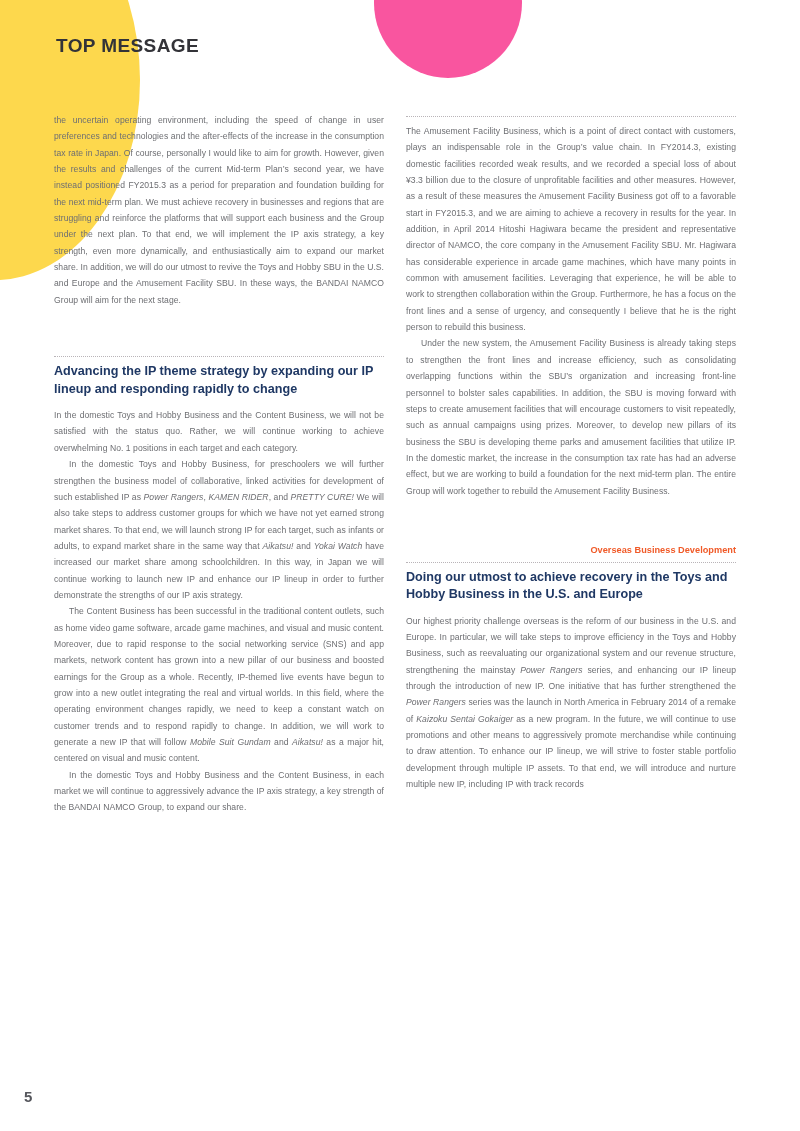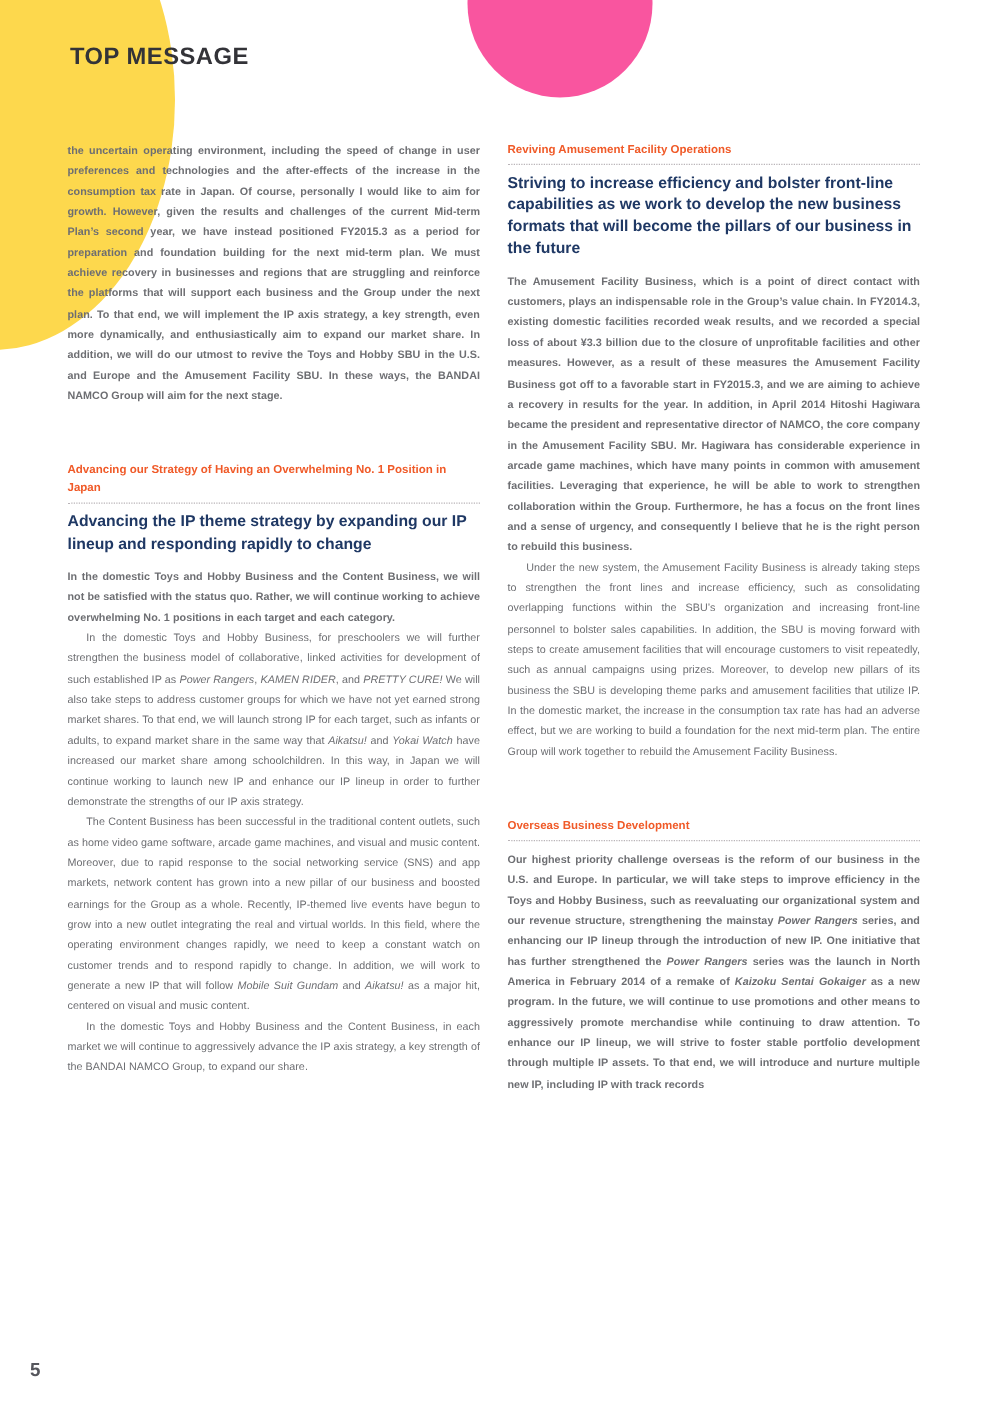--- a/index.html
+++ b/index.html
@@ -71,21 +71,21 @@
   
   p.body {
     margin: 0 0 0 0;
     font-size: 8.6px;
     line-height: 16.35px;
     color: #6d6e72;
     text-align: justify;
     letter-spacing: 0.04px;
   }
   p.body + p.body { text-indent: 15px; }
-  p.body.noindent { text-indent: 0; font-weight: bold; }
+  p.body.noindent { text-indent: 0; }
   .sec { margin-top: 0; }
   .kicker {
     font-size: 9.2px;
     font-weight: bold;
     color: #F05A28;
     line-height: 14.8px;
     letter-spacing: 0.02px;
     margin: 0;
   }
   .rule {
@@ -130,46 +130,44 @@
 
   <div class="columns">
 
     <div class="col col-left">
 
       <p class="body noindent" style="color: rgb(109, 110, 114);">the uncertain operating environment, including the speed of change in user preferences and technologies and the after-effects of the increase in the consumption tax rate in Japan. Of course, personally I would like to aim for growth. However, given the results and challenges of the current Mid-term Plan’s second year, we have instead positioned FY2015.3 as a period for preparation and foundation building for the next mid-term plan. We must achieve recovery in businesses and regions that are struggling and reinforce the platforms that will support each business and the Group under the next plan. To that end, we will implement the IP axis strategy, a key strength, even more dynamically, and enthusiastically aim to expand our market share. In addition, we will do our utmost to revive the Toys and Hobby SBU in the U.S. and Europe and the Amusement Facility SBU. In these ways, the BANDAI NAMCO Group will aim for the next stage.</p>
 
       <div class="gap-lg"></div>
 
       <div class="sec">
-        <p class="kicker" style="color: rgb(240, 90, 40);">Advancing our Strategy of Having an Overwhelming No. 1 Position in Japan</p>
         <hr class="rule">
         <h2 class="subhead" style="color: rgb(31, 56, 100);">Advancing the IP theme strategy by expanding our IP lineup and responding rapidly to change</h2>
         <p class="body noindent" style="color: rgb(109, 110, 114);">In the domestic Toys and Hobby Business and the Content Business, we will not be satisfied with the status quo. Rather, we will continue working to achieve overwhelming No. 1 positions in each target and each category.</p>
         <p class="body" style="color: rgb(109, 110, 114);">In the domestic Toys and Hobby Business, for preschoolers we will further strengthen the business model of collaborative, linked activities for development of such established IP as <em>Power Rangers</em>, <em>KAMEN RIDER</em>, and <em>PRETTY CURE!</em> We will also take steps to address customer groups for which we have not yet earned strong market shares. To that end, we will launch strong IP for each target, such as infants or adults, to expand market share in the same way that <em>Aikatsu!</em> and <em>Yokai Watch</em> have increased our market share among schoolchildren. In this way, in Japan we will continue working to launch new IP and enhance our IP lineup in order to further demonstrate the strengths of our IP axis strategy.</p>
         <p class="body" style="color: rgb(109, 110, 114);">The Content Business has been successful in the traditional content outlets, such as home video game software, arcade game machines, and visual and music content. Moreover, due to rapid response to the social networking service (SNS) and app markets, network content has grown into a new pillar of our business and boosted earnings for the Group as a whole. Recently, IP-themed live events have begun to grow into a new outlet integrating the real and virtual worlds. In this field, where the operating environment changes rapidly, we need to keep a constant watch on customer trends and to respond rapidly to change. In addition, we will work to generate a new IP that will follow <em>Mobile Suit Gundam</em> and <em>Aikatsu!</em> as a major hit, centered on visual and music content.</p>
         <p class="body" style="color: rgb(109, 110, 114);">In the domestic Toys and Hobby Business and the Content Business, in each market we will continue to aggressively advance the IP axis strategy, a key strength of the BANDAI NAMCO Group, to expand our share.</p>
       </div>
 
     </div>
 
     <div class="col col-right">
 
       <div class="sec">
-        <p class="kicker" style="color: rgb(240, 90, 40);">Reviving Amusement Facility Operations</p>
         <hr class="rule">
-        <h2 class="subhead" style="color: rgb(31, 56, 100);">Striving to increase efficiency and bolster front-line capabilities as we work to develop the new business formats that will become the pillars of our business in the future</h2>
         <p class="body noindent" style="color: rgb(109, 110, 114);">The Amusement Facility Business, which is a point of direct contact with customers, plays an indispensable role in the Group’s value chain. In FY2014.3, existing domestic facilities recorded weak results, and we recorded a special loss of about ¥3.3 billion due to the closure of unprofitable facilities and other measures. However, as a result of these measures the Amusement Facility Business got off to a favorable start in FY2015.3, and we are aiming to achieve a recovery in results for the year. In addition, in April 2014 Hitoshi Hagiwara became the president and representative director of NAMCO, the core company in the Amusement Facility SBU. Mr. Hagiwara has considerable experience in arcade game machines, which have many points in common with amusement facilities. Leveraging that experience, he will be able to work to strengthen collaboration within the Group. Furthermore, he has a focus on the front lines and a sense of urgency, and consequently I believe that he is the right person to rebuild this business.</p>
         <p class="body" style="color: rgb(109, 110, 114);">Under the new system, the Amusement Facility Business is already taking steps to strengthen the front lines and increase efficiency, such as consolidating overlapping functions within the SBU’s organization and increasing front-line personnel to bolster sales capabilities. In addition, the SBU is moving forward with steps to create amusement facilities that will encourage customers to visit repeatedly, such as annual campaigns using prizes. Moreover, to develop new pillars of its business the SBU is developing theme parks and amusement facilities that utilize IP. In the domestic market, the increase in the consumption tax rate has had an adverse effect, but we are working to build a foundation for the next mid-term plan. The entire Group will work together to rebuild the Amusement Facility Business.</p>
       </div>
 
       <div class="gap-lg"></div>
 
       <div class="sec">
-        <p class="kicker" style="color: rgb(240, 90, 40);">Overseas Business Development</p>
+        <p class="kicker" style="color: rgb(240, 90, 40); text-align: right;">Overseas Business Development</p>
         <hr class="rule">
+        <h2 class="subhead" style="color: rgb(31, 56, 100);">Doing our utmost to achieve recovery in the Toys and Hobby Business in the U.S. and Europe</h2>
         <p class="body noindent" style="color: rgb(109, 110, 114);">Our highest priority challenge overseas is the reform of our business in the U.S. and Europe. In particular, we will take steps to improve efficiency in the Toys and Hobby Business, such as reevaluating our organizational system and our revenue structure, strengthening the mainstay <em>Power Rangers</em> series, and enhancing our IP lineup through the introduction of new IP. One initiative that has further strengthened the <em>Power Rangers</em> series was the launch in North America in February 2014 of a remake of <em>Kaizoku Sentai Gokaiger</em> as a new program. In the future, we will continue to use promotions and other means to aggressively promote merchandise while continuing to draw attention. To enhance our IP lineup, we will strive to foster stable portfolio development through multiple IP assets. To that end, we will introduce and nurture multiple new IP, including IP with track records</p>
       </div>
 
     </div>
   </div>
 
   <div class="folio">5</div>
 
 </div>
 

